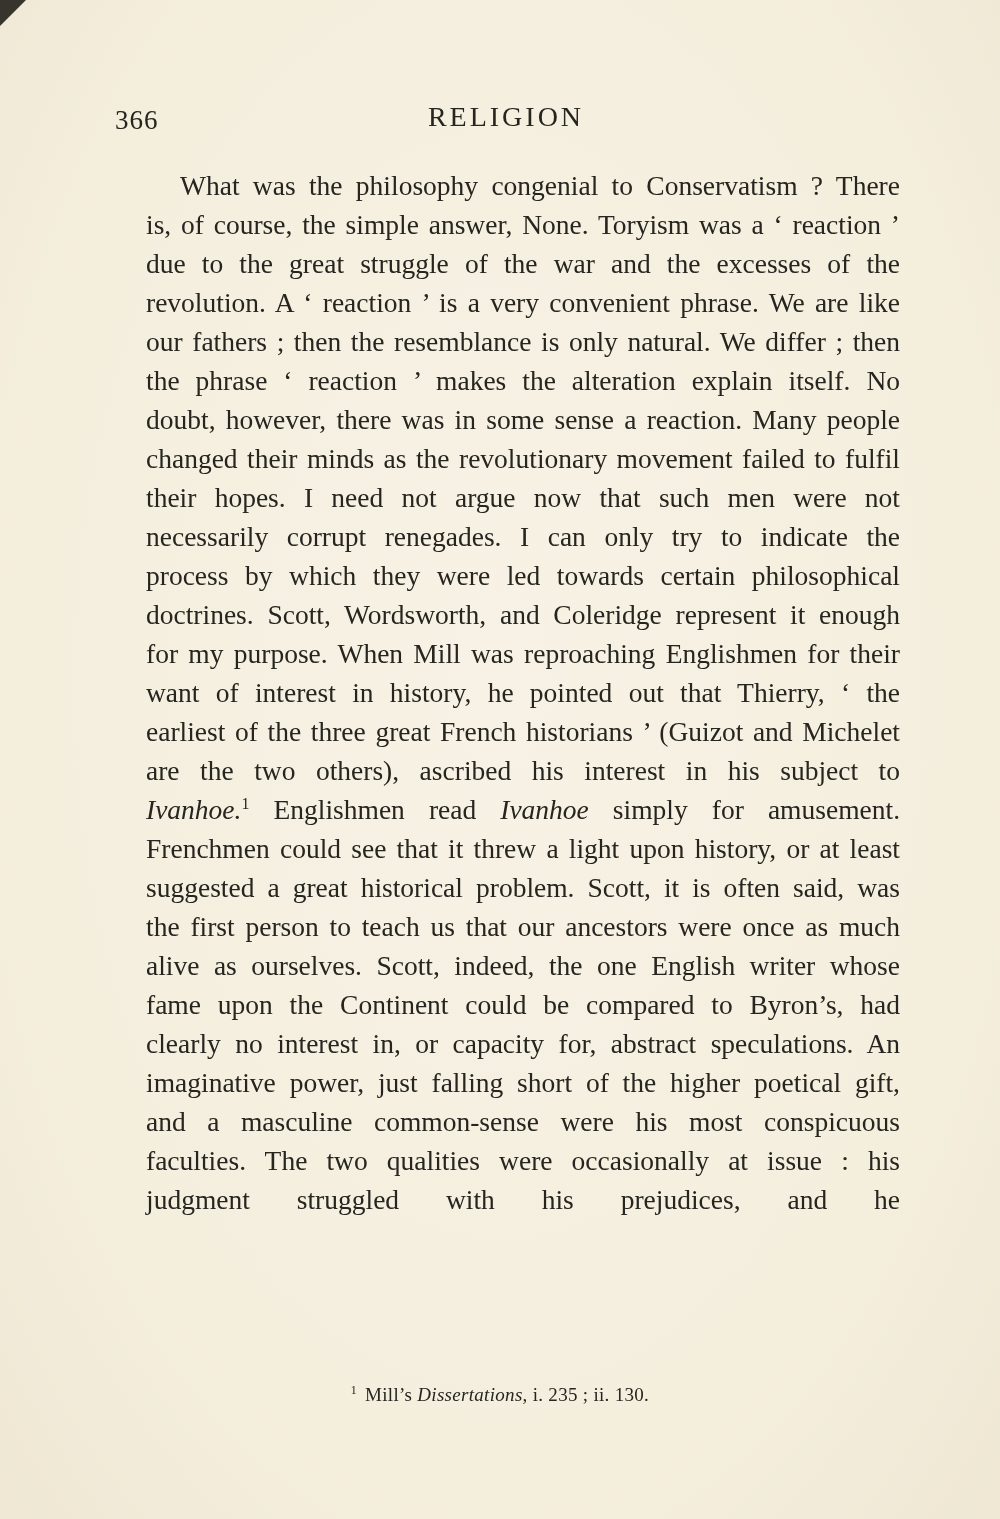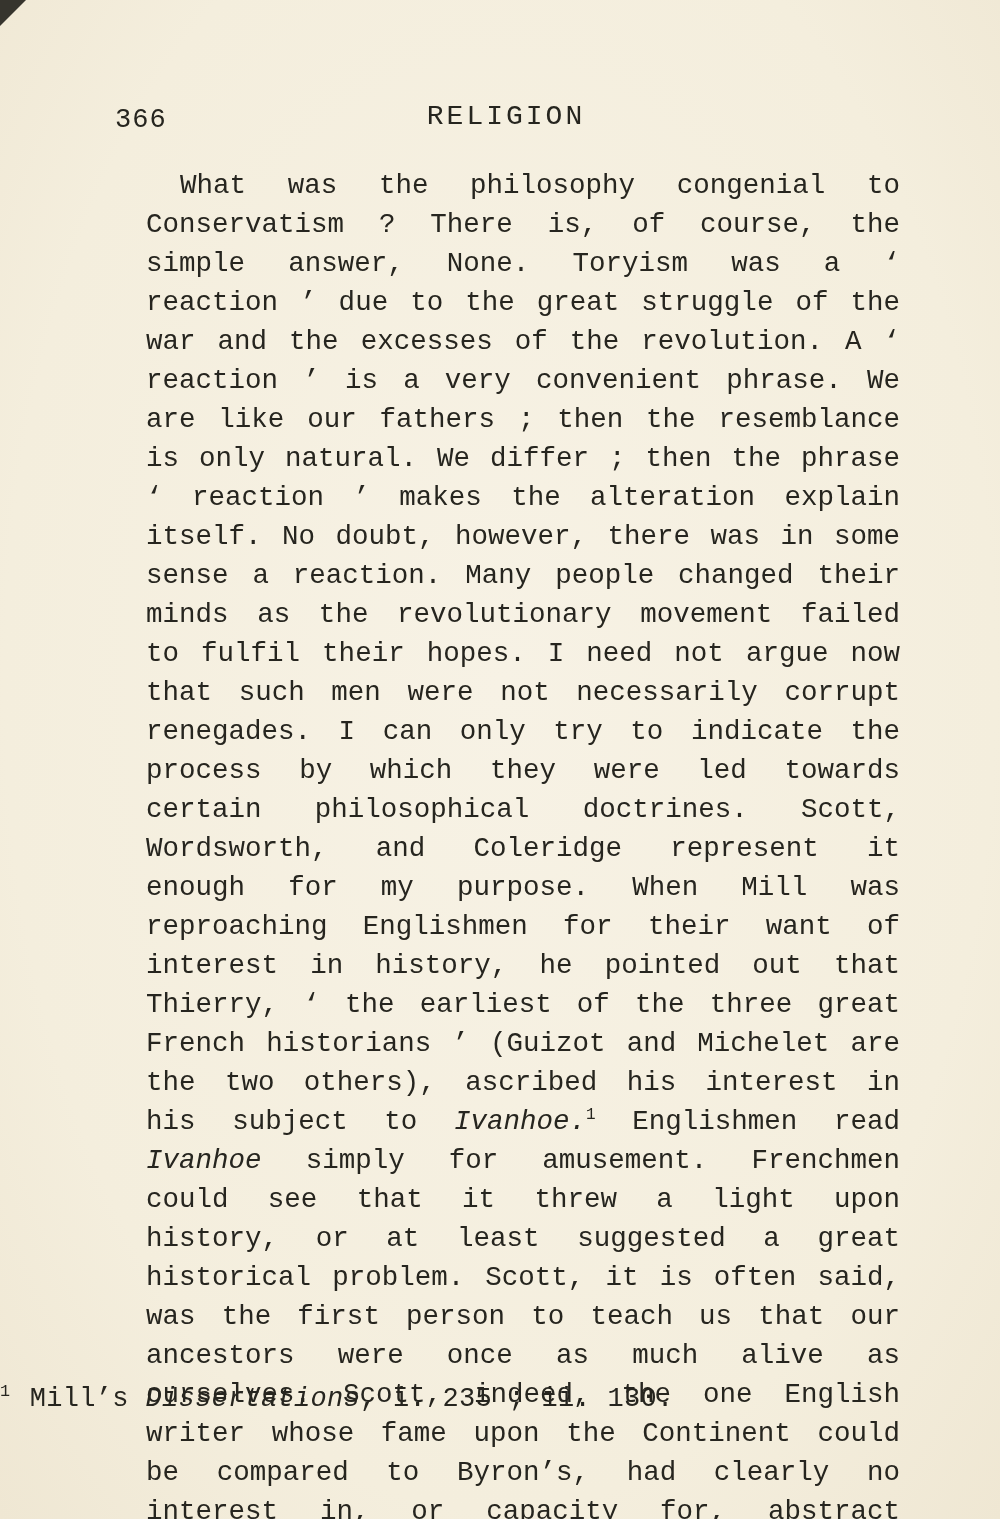--- a/index.html
+++ b/index.html
@@ -1,15 +1,15 @@
 <!DOCTYPE html>
 <html><head>
 <meta charset="utf-8">
 <style>
-  * { margin: 0; padding: 0; box-sizing: border-box; font-family: Liberation Mono, monospace; }
+  * { margin: 0; padding: 0; box-sizing: border-box; }
 
   body {
     width: 1000px;
     height: 1519px;
     overflow: hidden;
     background: #e8e2d2;
   }
 
   .page {
     position: relative;
@@ -83,22 +83,22 @@
     font-size: 0.58em;
     line-height: 0;
     vertical-align: super;
   }
 
   .footnote {
     position: absolute;
     top: 1384px;
     left: 0;
     width: 100%;
-    text-align: left;
-    font-size: 27px;
+    text-align: center;
+    font-size: 19px;
     letter-spacing: 0.3px;
   }
 
   .footnote sup {
     font-size: 0.62em;
     line-height: 0;
     vertical-align: super;
     margin-right: 3px;
   }
 </style>

